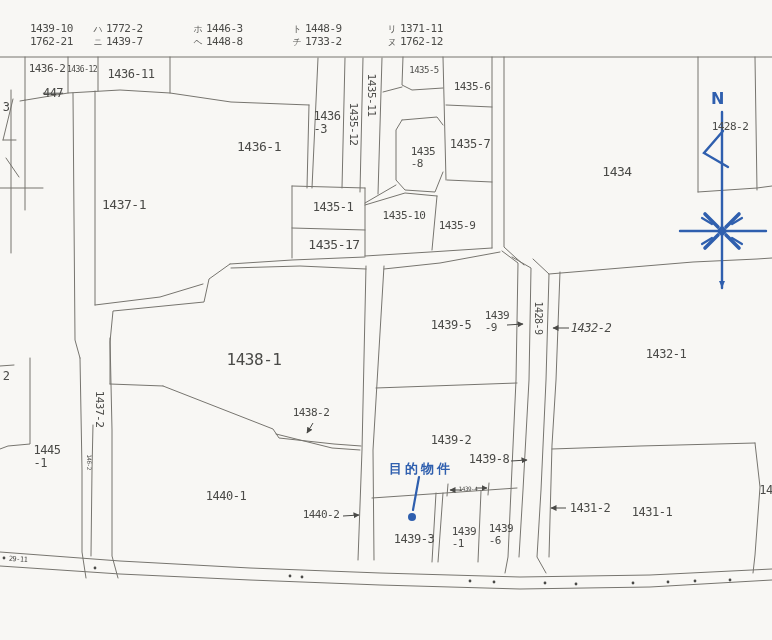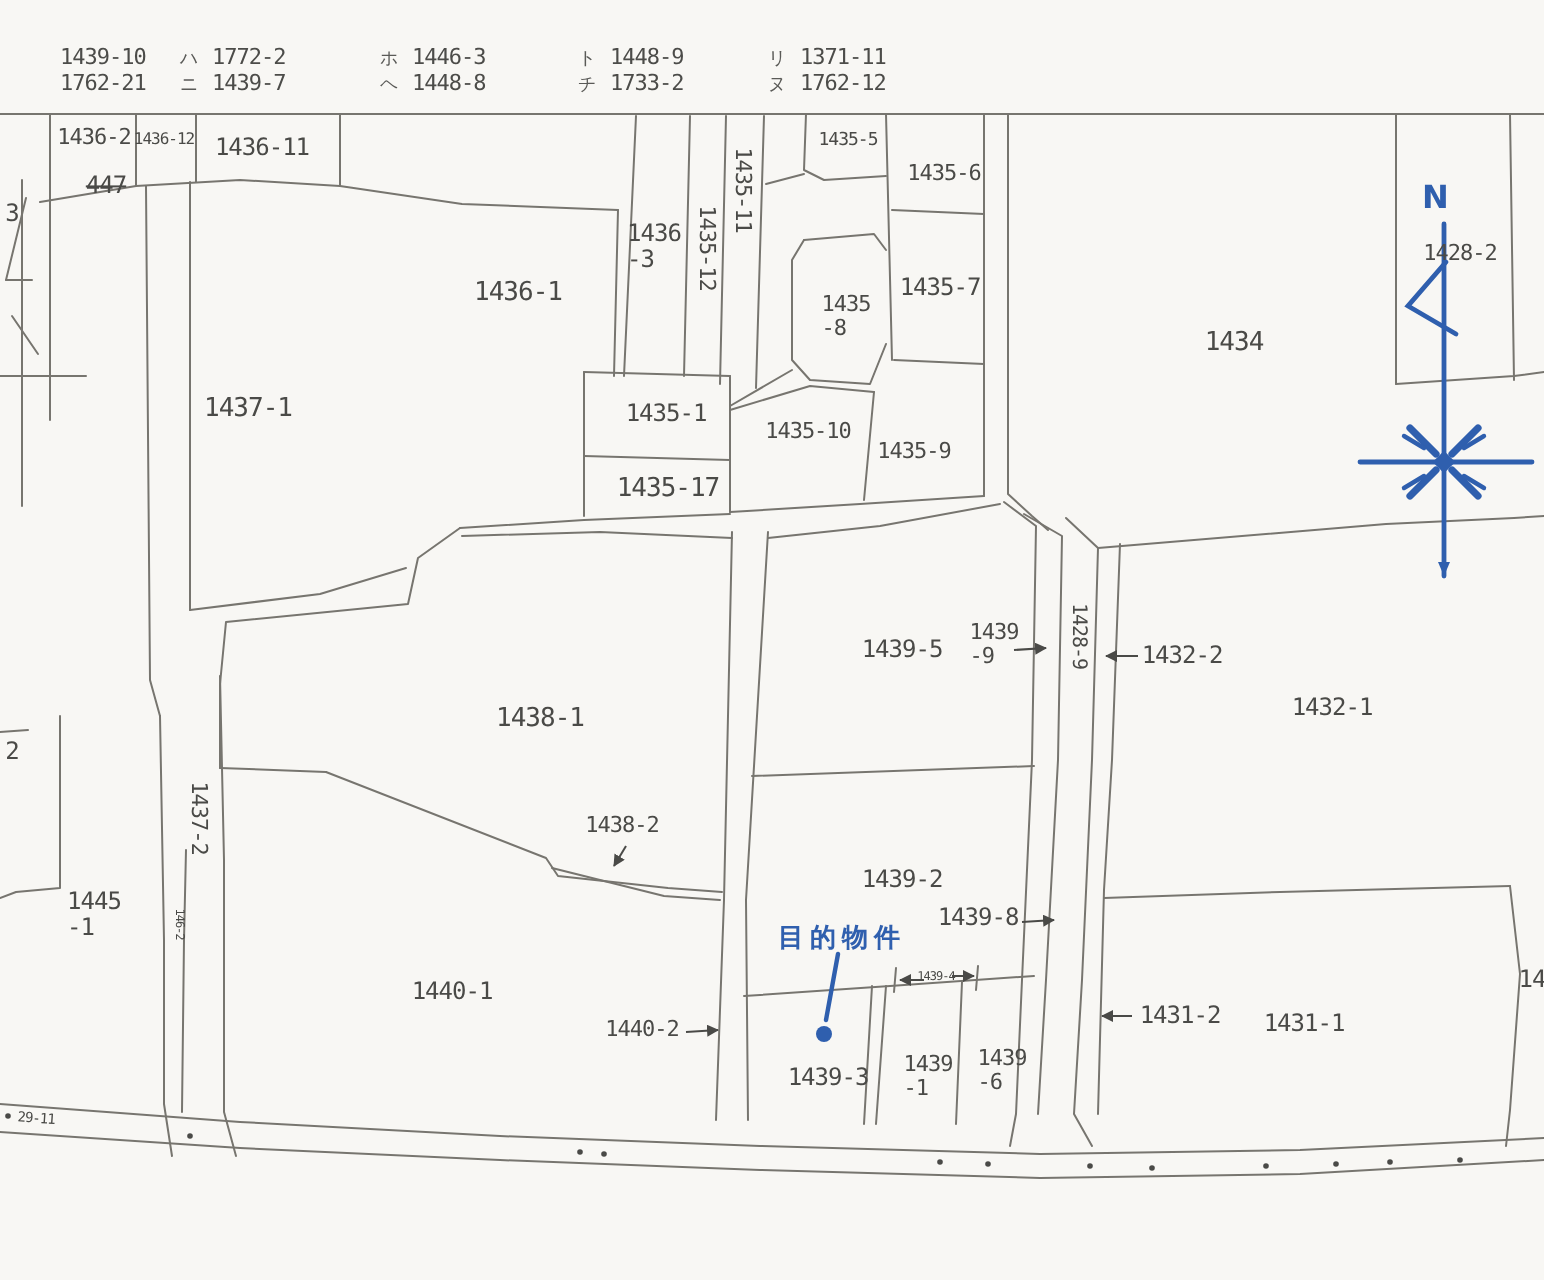--- a/index.html
+++ b/index.html
@@ -10,21 +10,21 @@
   }
   
   .hdr-title{
     position:absolute;top:14px;left:622px;width:140px;
     font-family:"DejaVu Sans", sans-serif;
     font-size:22px;font-weight:bold;letter-spacing:12px;white-space:nowrap;
     color:#2f5fae;
   }
   .legend{position:absolute;top:22px;left:14px;display:flex;}
   .leg-col{display:flex;flex-direction:column;}
-  .leg-row{display:flex;align-items:baseline;height:13px;}
+  .leg-row{display:flex;align-items:baseline;height:13px;text-align:center;}
   .leg-kana{width:16px;font-size:9px;color:#5a5a57;font-family:"DejaVu Sans",sans-serif;}
   .leg-num{font-size:11px;color:#4c4c49;letter-spacing:-0.5px;}
   .c0{width:76px}.c1{width:100px}.c2{width:99px}.c3{width:95px}.c4{width:88px}
   
   .lbl{
     position:absolute;white-space:pre-line;line-height:1.05;
     color:#4a4a47;letter-spacing:-0.5px;text-align:left;
     transform-origin:center center;
   }
   .lbl.strike{text-decoration:line-through;}
@@ -268,23 +268,23 @@
       <div class="lbl" style="left: 617px; top: 172px; font-size: 13px; transform: translate(-50%, -50%) rotate(0deg);">1434</div>
       <div class="lbl" style="left: 730px; top: 127px; font-size: 11px; transform: translate(-50%, -50%) rotate(0deg);">1428-2</div>
       <div class="lbl" style="left: 333px; top: 207px; font-size: 12px; transform: translate(-50%, -50%) rotate(0deg);">1435-1</div>
       <div class="lbl" style="left: 404px; top: 216px; font-size: 11px; transform: translate(-50%, -50%) rotate(0deg);">1435-10</div>
       <div class="lbl" style="left: 457px; top: 226px; font-size: 11px; transform: translate(-50%, -50%) rotate(0deg);">1435-9</div>
       <div class="lbl" style="left: 334px; top: 245px; font-size: 13px; transform: translate(-50%, -50%) rotate(0deg);">1435-17</div>
       <div class="lbl" style="left: 451px; top: 325px; font-size: 12px; transform: translate(-50%, -50%) rotate(0deg);">1439-5</div>
       <div class="lbl" style="left: 497px; top: 322px; font-size: 11px; transform: translate(-50%, -50%) rotate(0deg);">1439
 -9</div>
       <div class="lbl" style="left: 538px; top: 318px; font-size: 10px; transform: translate(-50%, -50%) rotate(90deg);">1428-9</div>
-      <div class="lbl" style="left: 591px; top: 328px; font-size: 12px; transform: translate(-50%, -50%) rotate(0deg);">1432-2</div>
+      <div class="lbl" style="left: 591px; top: 328px; font-size: 12px; transform: translate(-50%, -50%) rotate(0deg); font-style: italic;">1432-2</div>
       <div class="lbl" style="left: 666px; top: 354px; font-size: 12px; transform: translate(-50%, -50%) rotate(0deg);">1432-1</div>
-      <div class="lbl" style="left: 270px; top: 360px; font-size: 13px; transform: translate(-50%, -50%) rotate(0deg);">1438-1</div>
+      <div class="lbl" style="left: 254px; top: 360px; font-size: 16px; transform: translate(-50%, -50%) rotate(0deg);">1438-1</div>
       <div class="lbl" style="left: 99px; top: 409px; font-size: 11px; transform: translate(-50%, -50%) rotate(90deg);">1437-2</div>
       <div class="lbl" style="left: 311px; top: 413px; font-size: 11px; transform: translate(-50%, -50%) rotate(0deg);">1438-2</div>
       <div class="lbl" style="left: 6px; top: 376px; font-size: 12px; transform: translate(-50%, -50%) rotate(0deg);">2</div>
       <div class="lbl" style="left: 47px; top: 457px; font-size: 12px; transform: translate(-50%, -50%) rotate(0deg);">1445
 -1</div>
       <div class="lbl" style="left: 89px; top: 462px; font-size: 6px; transform: translate(-50%, -50%) rotate(90deg);">146-2</div>
       <div class="lbl" style="left: 451px; top: 440px; font-size: 12px; transform: translate(-50%, -50%) rotate(0deg);">1439-2</div>
       <div class="lbl" style="left: 489px; top: 459px; font-size: 12px; transform: translate(-50%, -50%) rotate(0deg);">1439-8</div>
       <div class="lbl" style="left: 226px; top: 496px; font-size: 12px; transform: translate(-50%, -50%) rotate(0deg);">1440-1</div>
       <div class="lbl" style="left: 321px; top: 515px; font-size: 11px; transform: translate(-50%, -50%) rotate(0deg);">1440-2</div>

